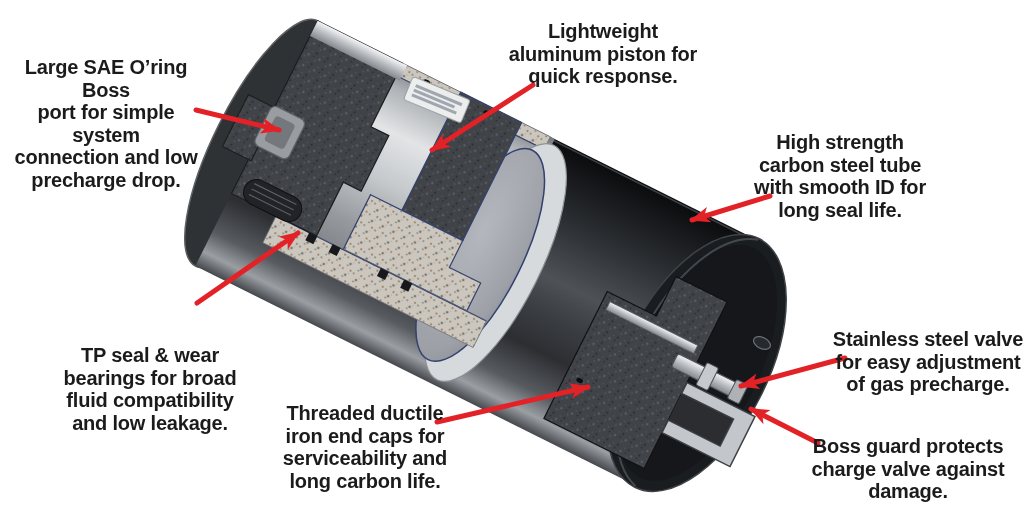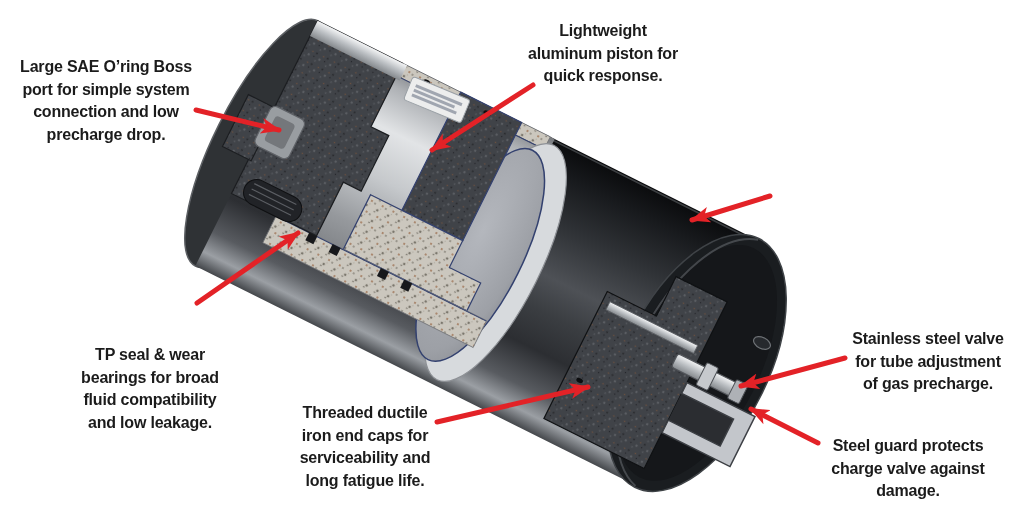--- a/index.html
+++ b/index.html
@@ -1,21 +1,21 @@
 <!DOCTYPE html>
 <html><head>
 <meta charset="utf-8">
 <style>
   html,body{margin:0;padding:0;background:#ffffff;}
   body{width:1024px;height:530px;overflow:hidden;font-family:"Liberation Sans",sans-serif;}
   .stage{position:relative;width:1024px;height:530px;background:#ffffff;}
   .stage svg{position:absolute;left:0;top:0;}
   .callout{
     position:absolute;text-align:center;font-weight:bold;
-    font-size:16px;line-height:22.5px;color:#1b1b1b;
+    font-size:20px;line-height:22.5px;color:#1b1b1b;
     white-space:pre-line;letter-spacing:-0.2px;
   }
   #c0{left:5px;  top:56px;  width:202px;}
   #c1{left:493px;top:20px;  width:220px;}
   #c2{left:730px;top:131px; width:220px;}
   #c3{left:45px; top:309px; width:210px;margin-top:35px;}
   #c4{left:257px;top:402px; width:216px;}
   #c5{left:832px;top:328px; width:192px;}
   #c6{left:798px;top:435px; width:220px;}
   .arrow{stroke-linecap:round;}
@@ -168,28 +168,32 @@
     </g>
   </svg>
 
   <div class="callout" id="c0">Large SAE O’ring Boss
 port for simple system
 connection and low
 precharge drop.</div>
   <div class="callout" id="c1">Lightweight
 aluminum piston for
 quick response.</div>
+  <div class="callout" id="c2">High strength
+carbon steel tube
+with smooth ID for
+long seal life.</div>
   <div class="callout" id="c3">TP seal &amp; wear
 bearings for broad
 fluid compatibility
 and low leakage.</div>
   <div class="callout" id="c4">Threaded ductile
 iron end caps for
 serviceability and
-long fatigue life.</div>
+long carbon life.</div>
   <div class="callout" id="c5">Stainless steel valve
-for tube adjustment
+for easy adjustment
 of gas precharge.</div>
-  <div class="callout" id="c6">Steel guard protects
+  <div class="callout" id="c6">Boss guard protects
 charge valve against
 damage.</div>
 
 </div>
 
 </body></html>

